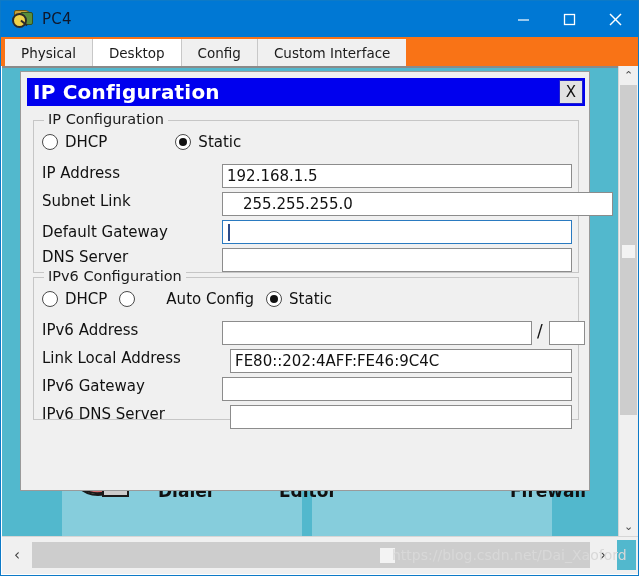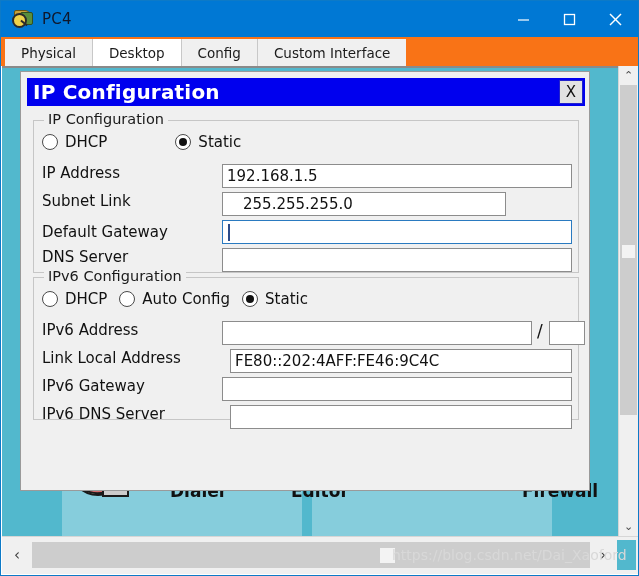--- a/index.html
+++ b/index.html
@@ -127,21 +127,20 @@
     background: #52b8cd;
   }
 
   
   .dicon-label {
     position: absolute;
     font-size: 17px;
     font-weight: bold;
     color: #111111;
     white-space: nowrap;
-    margin-left: 12px;
   }
   .dicon-tile {
     position: absolute;
     background: #ffffff;
     opacity: .30;
   }
   .pie {
     position: absolute;
     width: 66px; height: 66px;
   }
@@ -438,21 +437,21 @@
       </div>
 
       <div class="field-row" style="left:8px; top:43px;">
         <span class="flabel">IP Address</span>
       </div>
       <div class="finput" style="left:188px; top:43px; width:350px;">192.168.1.5</div>
 
       <div class="field-row" style="left:8px; top:71px;">
         <span class="flabel">Subnet Link</span>
       </div>
-      <div class="finput" style="left:188px; top:71px; width:284px;padding-left:20px;">255.255.255.0</div>
+      <div class="finput" style="left:188px; top:71px; width:391px;padding-left:20px;">255.255.255.0</div>
 
       <div class="field-row" style="left:8px; top:102px;">
         <span class="flabel">Default Gateway</span>
       </div>
       <div class="finput focused" style="left:188px; top:99px; width:350px;">
         <span></span>
         <span class="caret"></span>
       </div>
 
       <div class="field-row" style="left:8px; top:127px;">
@@ -462,21 +461,21 @@
     </div>
 
     <div class="group" style="left:12px; top:205px; width:546px; height:143px;">
       <div class="group-title">IPv6 Configuration</div>
 
       <div class="radio-row" style="left:8px; top:12px;">
         <div class="radio" style="margin-right:12px;">
           <span class="dot"></span>
           <span class="rlabel">DHCP</span>
         </div>
-        <div class="radio" style="margin-right:12px;">
+        <div class="radio" style="margin-right:12px;gap:24px;">
           <span class="dot"></span>
           <span class="rlabel">Auto Config</span>
         </div>
         <div class="radio checked" style="margin-right:0;">
           <span class="dot"></span>
           <span class="rlabel">Static</span>
         </div>
       </div>
 
       <div class="field-row" style="left:8px; top:43px;">

